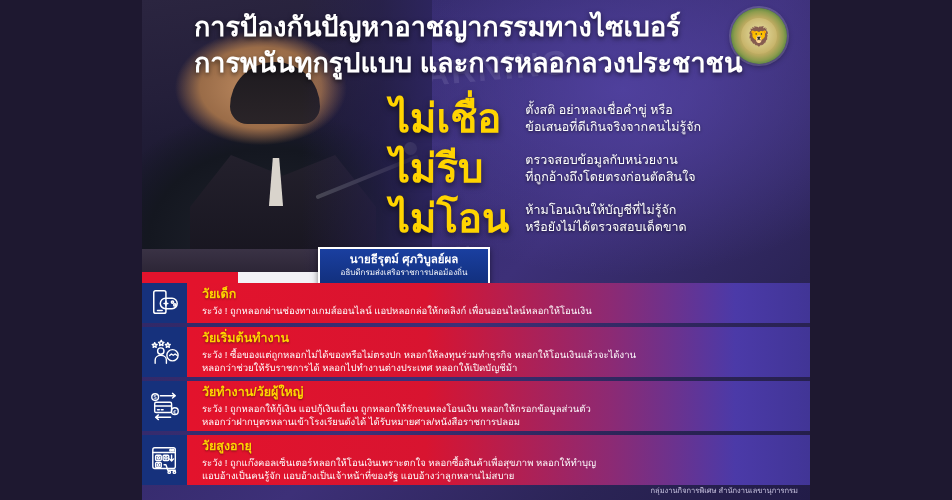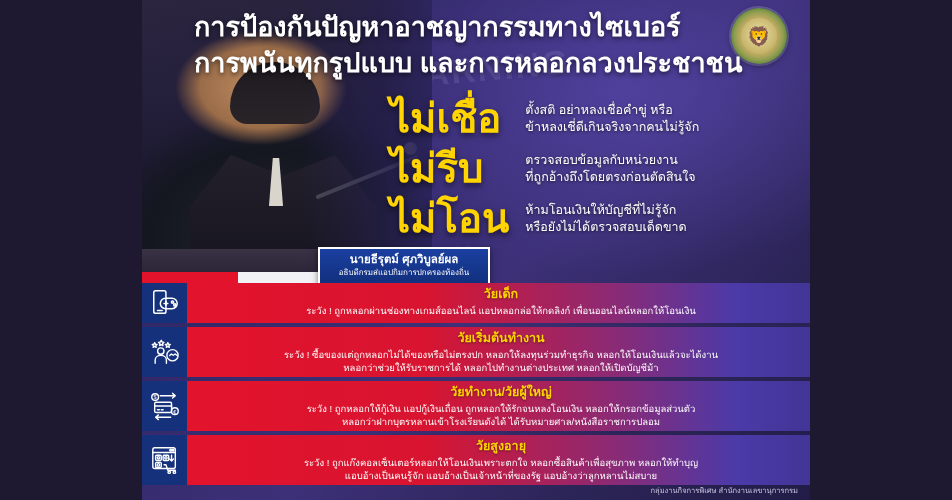--- a/index.html
+++ b/index.html
@@ -159,21 +159,20 @@
     flex:0 0 48px; height:100%;
     background:#16317c;
     display:flex; align-items:center; justify-content:center;
     border-right:3px solid #e3132c;
   }
   .row .icon svg { width:30px; height:30px; }
   .row .body {
     flex:1; padding:4px 10px 5px 12px;
     background:linear-gradient(90deg,#e3132c 0%,#d81430 38%,#8c2a74 68%,#4b3aa8 88%,#413596 100%);
     color:#ffffff;
-    text-align:center;
   }
   .row .hd {
     color:#ffd400; font-weight:bold; font-size:12.5px; line-height:1.25;
     text-shadow:0 1px 2px rgba(0,0,0,.45);
   }
   .row .tx { font-size:9.5px; line-height:1.38; margin-top:1px; }
   .row .tx p { margin:0; }
   .row.r-1 { height:40px; }
   .row.r-1 .icon { height:40px; }
   .row.r-2, .row.r-3, .row.r-4 { height:50px;border-radius:10px; }
@@ -220,36 +219,36 @@
 
     <div class="slogan">
       <div class="yellow">
         <div>ไม่เชื่อ</div>
         <div>ไม่รีบ</div>
         <div>ไม่โอน</div>
       </div>
       <div class="white">
         <div class="grp">
           <p>ตั้งสติ อย่าหลงเชื่อคำขู่ หรือ</p>
-          <p>ข้าหลงเชี่ดีเกินจริงจากคนไม่รู้จัก</p>
+          <p>ข้อเสนอที่ดีเกินจริงจากคนไม่รู้จัก</p>
         </div>
         <div class="grp">
           <p>ตรวจสอบข้อมูลกับหน่วยงาน</p>
           <p>ที่ถูกอ้างถึงโดยตรงก่อนตัดสินใจ</p>
         </div>
         <div class="grp">
           <p>ห้ามโอนเงินให้บัญชีที่ไม่รู้จัก</p>
           <p>หรือยังไม่ได้ตรวจสอบเด็ดขาด</p>
         </div>
       </div>
     </div>
 
     <div class="nameplate">
       <div class="nm">นายธีรุตม์ ศุภวิบูลย์ผล</div>
-      <div class="ps">อธิบดีกรมส่แอปกิมการปกครองท้องถิ่น</div>
+      <div class="ps">อธิบดีกรมส่งเสริอราชการปลอม้องถิ่น</div>
     </div>
 
     <div class="ribbon">
       <i class="r1"></i>
       <i class="r2"></i>
       <i class="r3"></i>
     </div>
 
     <div class="rows">
 

